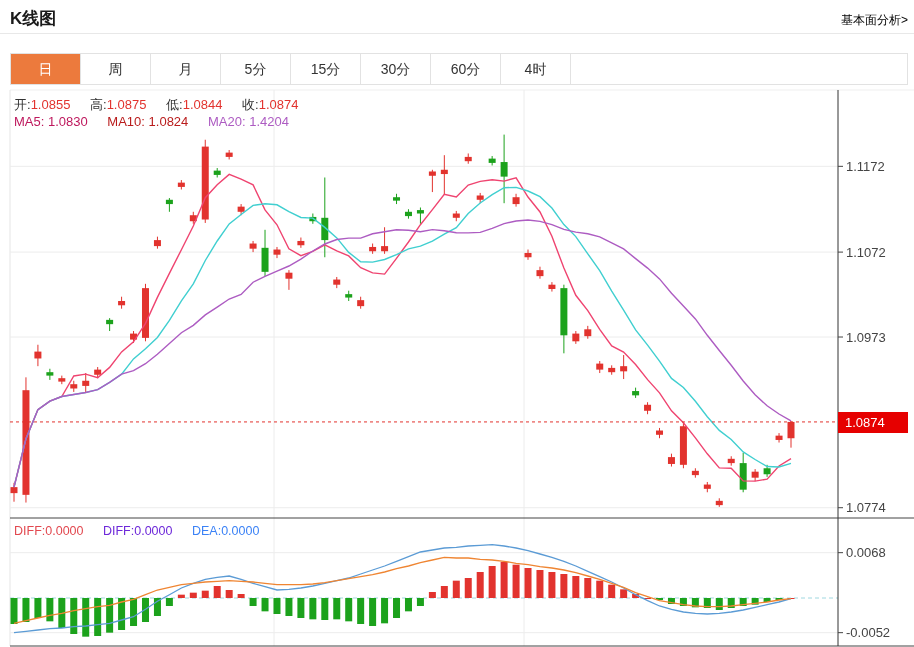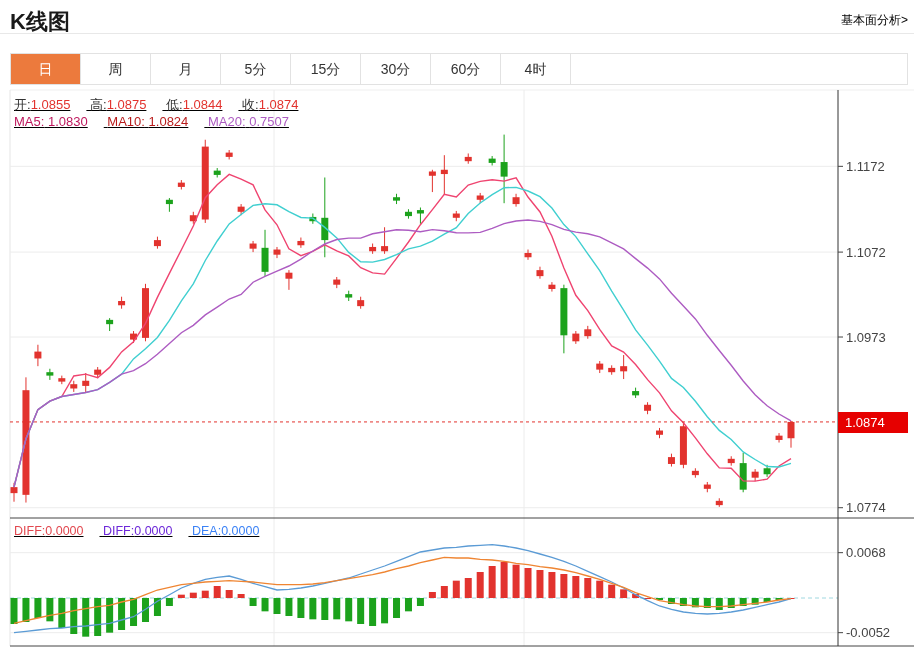--- a/index.html
+++ b/index.html
@@ -1,32 +1,32 @@
 <!DOCTYPE html>
 <html><head>
 <meta charset="utf-8">
 <style>
   html,body{margin:0;padding:0;}
   body{
     width:914px;height:647px;position:relative;background:#fff;
     font-family:"Liberation Sans","DejaVu Sans",sans-serif;overflow:hidden;
   }
-  .hdr-title{position:absolute;left:10px;top:7px;font-size:22px;font-weight:bold;color:#1a1a1a;}
+  .hdr-title{position:absolute;left:10px;top:7px;font-size:17px;font-weight:bold;color:#1a1a1a;}
   .hdr-link{position:absolute;right:6px;top:12px;font-size:12px;color:#000000;cursor:pointer;}
   .hdr-rule{position:absolute;left:0;top:33px;width:914px;height:0;border-top:1px solid #e8e8e8;}
   .tabbar{
     position:absolute;left:10px;top:53px;width:898px;height:32px;box-sizing:border-box;
     border:1px solid #e2e2e2;display:flex;background:#fff;
   }
   .tab{
     width:70px;box-sizing:border-box;text-align:center;line-height:30px;font-size:14px;color:#333;
     border-right:1px solid #e2e2e2;cursor:pointer;background:#fff;flex:0 0 70px;
   }
   .tab.sel{background:#ec7a3d;color:#fff;font-weight:normal;}
-  .row{position:absolute;left:14px;font-size:13px;white-space:nowrap;text-decoration:underline;}
+  .row{position:absolute;left:14px;font-size:13px;white-space:nowrap;}
   .row b{font-weight:normal;}
   .grp{margin-right:16px;}
   .price-tag{
     position:absolute;left:838px;top:412px;width:70px;height:21px;background:#e60000;color:#fff;
     font-size:13px;line-height:21px;padding-left:7px;box-sizing:border-box;z-index:5;
   }
   svg{position:absolute;left:0;top:0;}
 </style>
 </head>
 <body>
@@ -282,21 +282,21 @@
 <div class="row" style="top:96px;">
   <span class="grp"><b style="color:#333">开:</b><b style="color:#e2332e">1.0855</b></span>
   <span class="grp"><b style="color:#333">高:</b><b style="color:#e2332e">1.0875</b></span>
   <span class="grp"><b style="color:#333">低:</b><b style="color:#e2332e">1.0844</b></span>
   <span class="grp"><b style="color:#333">收:</b><b style="color:#e2332e">1.0874</b></span>
 </div>
 
 <div class="row" style="top:114px;">
   <span class="grp" style="color:#be185d"><b>MA5:</b> <b>1.0830</b></span>
   <span class="grp" style="color:#b91c1c"><b>MA10:</b> <b>1.0824</b></span>
-  <span class="grp" style="color:#ad5cc2"><b>MA20:</b> <b>0.7507</b></span>
+  <span class="grp" style="color:#ad5cc2"><b>MA20:</b> <b>1.4204</b></span>
 </div>
 
 <div class="row" style="top:524px;font-size:12.5px;">
   <span class="grp" style="color:#e2484f"><b>DIFF:</b><b>0.0000</b></span>
   <span class="grp" style="color:#6d28d9"><b>DIFF:</b><b>0.0000</b></span>
   <span class="grp" style="color:#3b82f6"><b>DEA:</b><b>0.0000</b></span>
 </div>
 
 <div class="price-tag">1.0874</div>
 

